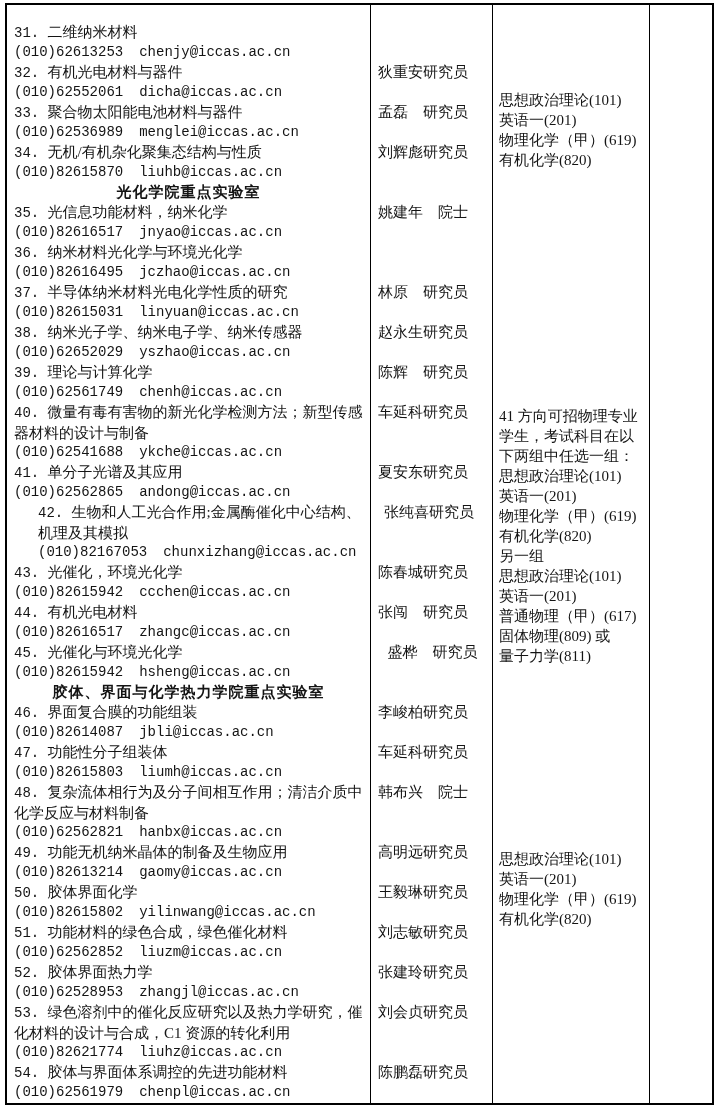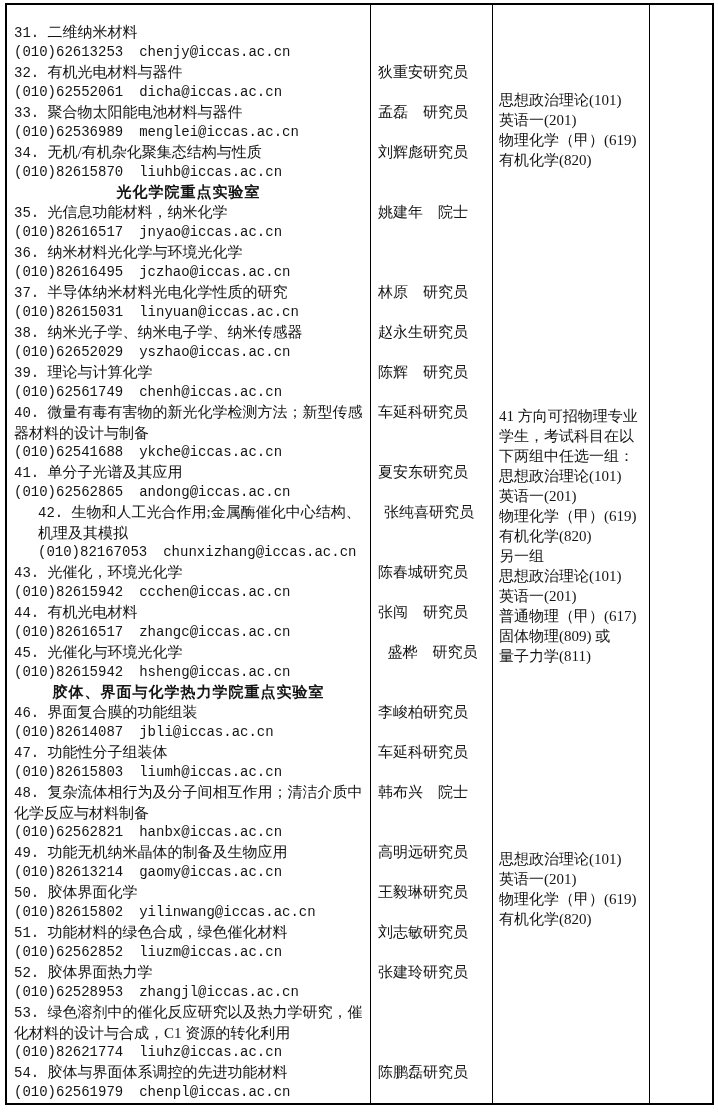--- a/index.html
+++ b/index.html
@@ -202,21 +202,21 @@
         </div>
         <div class="entry-name">刘志敏研究员</div>
       </div>
       <div class="entry" style="height: 40px;">
         <div class="entry-main">
           <div class="topic" style="height: 20px;"><span class="num">52. </span><span>胶体界面热力学</span></div>
           <div class="contact"><span class="phone">(010)62528953</span><span class="email">zhangjl@iccas.ac.cn</span></div>
         </div>
         <div class="entry-name">张建玲研究员</div>
       </div>
-      <div class="entry" style="height: 60px; flex-direction: column;">
+      <div class="entry" style="height: 60px;">
         <div class="entry-main">
           <div class="topic" style="height: 40px;"><span class="num">53. </span><span>绿色溶剂中的催化反应研究以及热力学研究，催化材料的设计与合成，C1 资源的转化利用</span></div>
           <div class="contact"><span class="phone">(010)82621774</span><span class="email">liuhz@iccas.ac.cn</span></div>
         </div>
         <div class="entry-name">刘会贞研究员</div>
       </div>
       <div class="entry" style="height: 40px;">
         <div class="entry-main">
           <div class="topic" style="height: 20px;"><span class="num">54. </span><span>胶体与界面体系调控的先进功能材料</span></div>
           <div class="contact"><span class="phone">(010)62561979</span><span class="email">chenpl@iccas.ac.cn</span></div>

